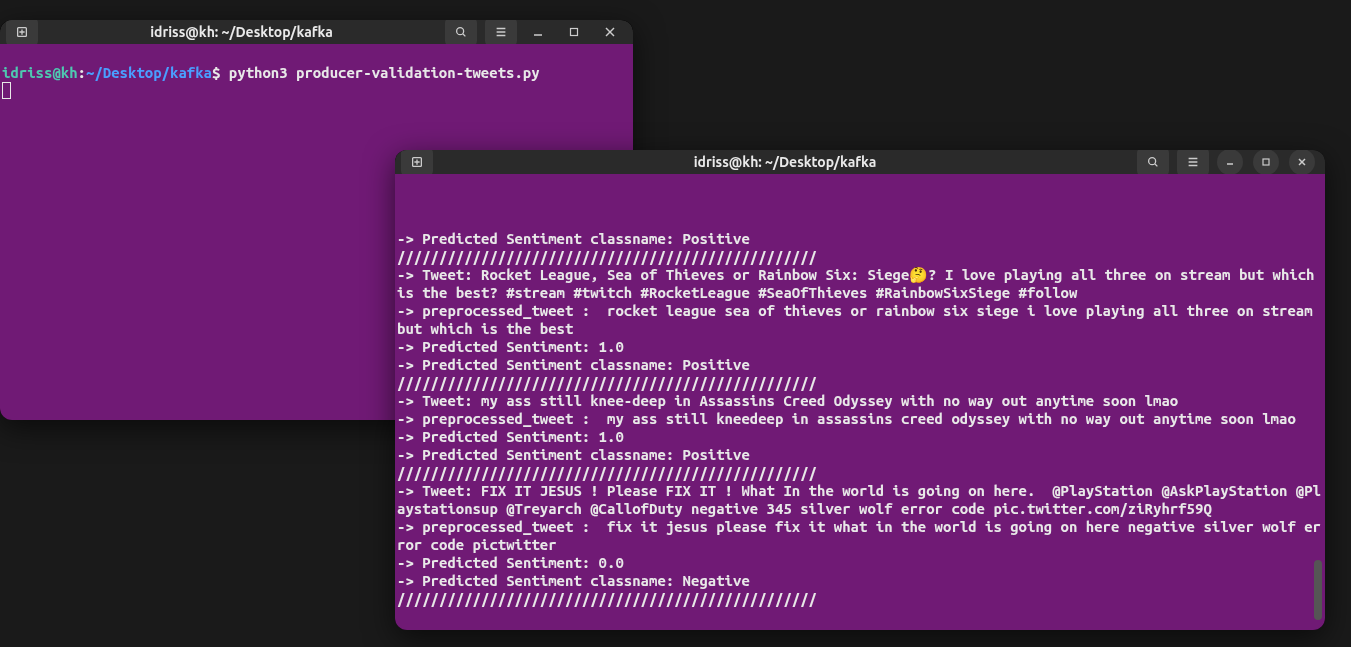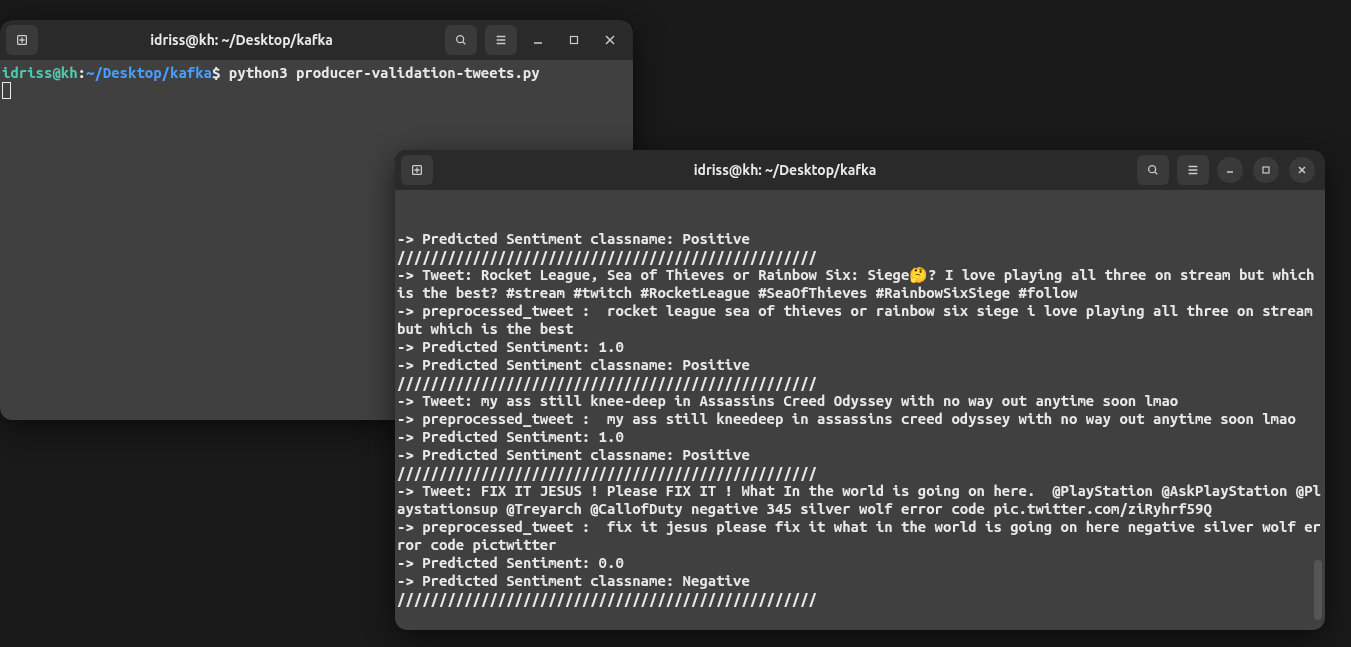--- a/index.html
+++ b/index.html
@@ -14,21 +14,21 @@
   .terminal-window {
     position: absolute;
     background: #000;
     border-radius: 12px;
     box-shadow: 0 8px 30px rgba(0,0,0,0.6);
     overflow: hidden;
     display: flex;
     flex-direction: column;
   }
   .titlebar {
-    height: 40px;
+    height: 24px;
     background: #2a2a2a;
     display: flex;
     align-items: center;
     padding: 0 6px;
     gap: 8px;
   }
   .tb-btn {
     width: 32px;
     height: 30px;
     background: #3a3a3a;
@@ -60,25 +60,25 @@
     display: flex;
     align-items: center;
     justify-content: center;
     color: #ccc;
     background: #3a3a3a;
   }
   .win-ctrl.flat { background: transparent; }
   .win-ctrl svg { width: 10px; height: 10px; }
   .term-body {
     flex: 1;
-    background: #404040;
+    background: #701a75;
     color: #e8e8e8;
     font-size: 15px;
     line-height: 1.2;
-    padding: 4px 2px;
+    padding: 20px 2px;
     white-space: pre-wrap;
     word-break: break-all;
     font-weight: bold;
     overflow: hidden;
     position: relative;
   }
   .user { color: #4ec9b0; font-weight: bold; }
   .path { color: #4a9eff; font-weight: bold; }
   .dollar { color: #e8e8e8; }
   .cmd { color: #e8e8e8; }

